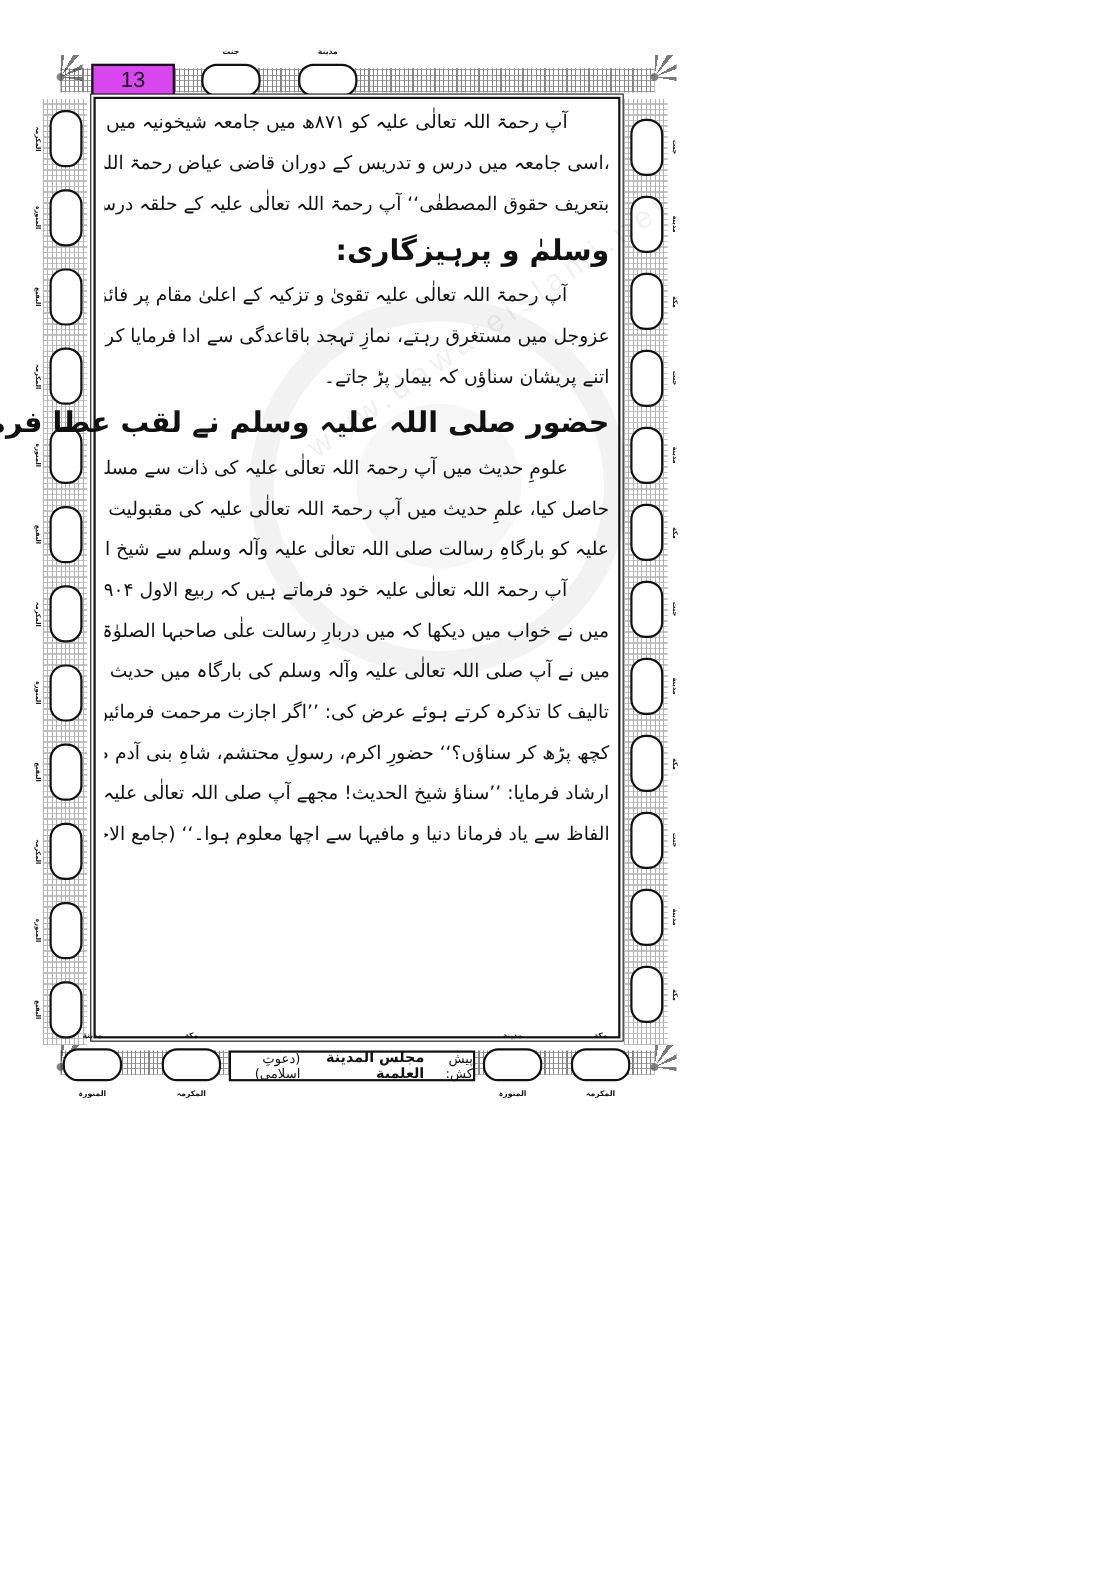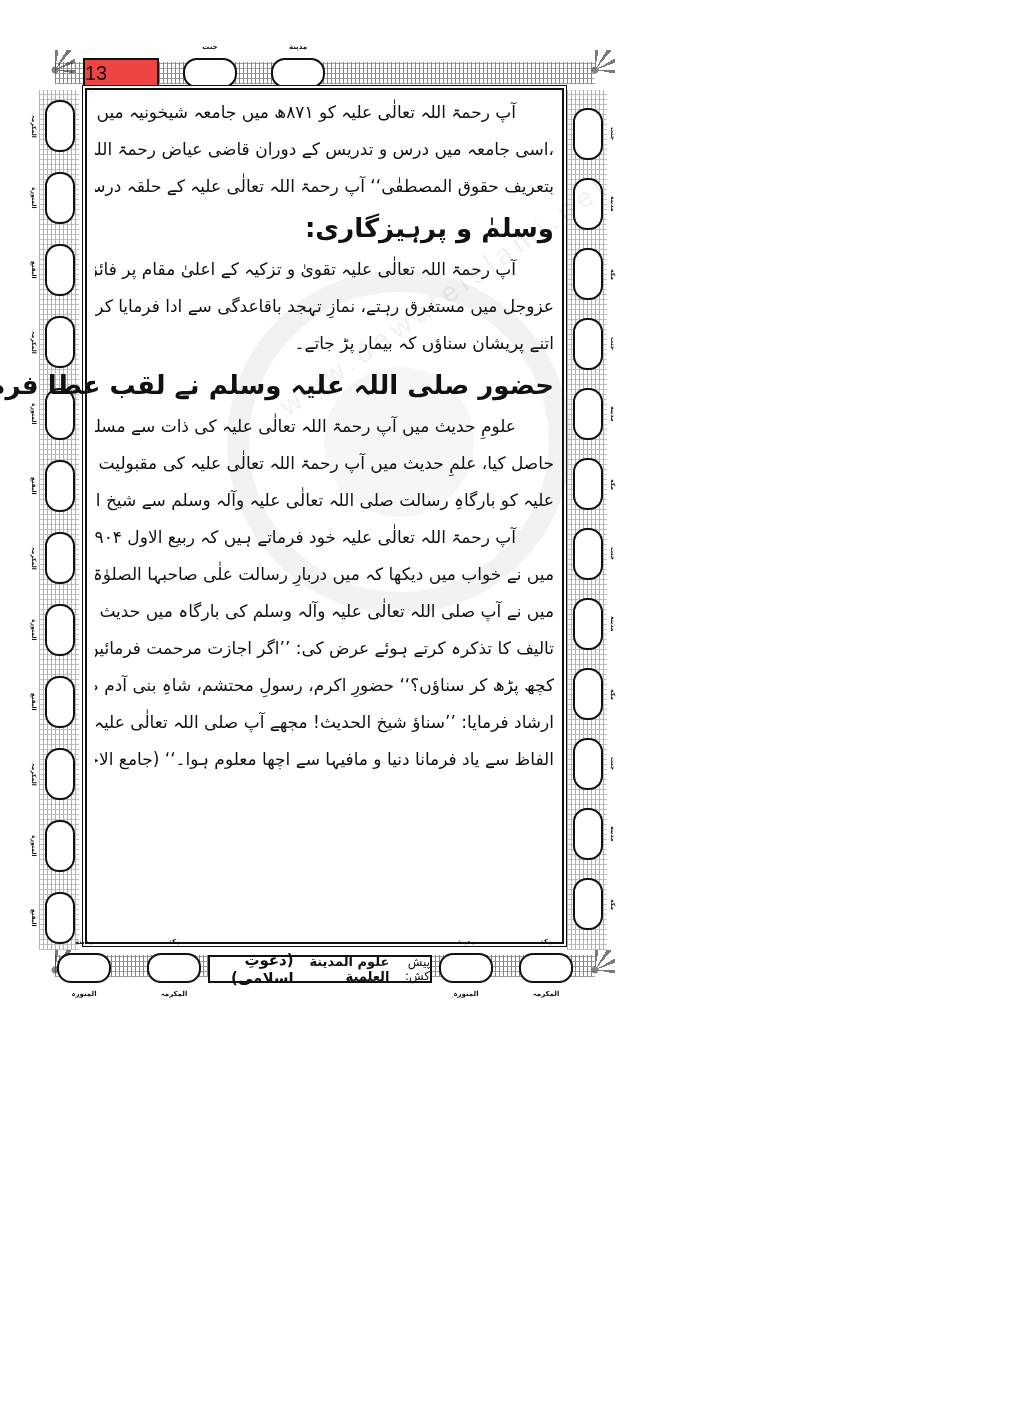--- a/index.html
+++ b/index.html
@@ -17,22 +17,22 @@
   .orn-bottom { left: 20px; top: 905px; width: 540px; height: 22px; }
   .orn-left { left: 4px; top: 40px; width: 40px; height: 860px; opacity: 0.35; }
   .orn-right { left: 532px; top: 40px; width: 40px; height: 860px; opacity: 0.35; }
 
   .corner { position: absolute; width: 40px; height: 40px;
             background: radial-gradient(circle, #333 0 3px, transparent 4px),
                         conic-gradient(#222 0 10deg, transparent 10deg 30deg, #222 30deg 40deg, transparent 40deg 60deg, #222 60deg 70deg, transparent 70deg 90deg, #222 90deg 100deg, transparent 100deg 360deg);
             opacity: 0.6; }
 
   .page-num-box { position: absolute; left: 48px; top: 8px; width: 72px; height: 26px;
-                  border: 2px solid #111; background: #ef4444; display: flex; align-items: center;
-                  justify-content: flex-start; font-family: "Liberation Sans", sans-serif; font-size: 20px; }
+                  border: 2px solid #111; background: #d946ef; display: flex; align-items: center;
+                  justify-content: center; font-family: "Liberation Sans", sans-serif; font-size: 20px; }
   .title-box { position: absolute; left: 330px; top: 2px; width: 200px; height: 32px;
                border: 2px solid #111; background: #fff; display: flex; align-items: center;
                justify-content: center; font-size: 15px; direction: rtl; }
 
   .oval { position: absolute; border: 2px solid #111; border-radius: 14px; background: #fff;
           display: flex; flex-direction: column; align-items: center; justify-content: center;
           font-size: 7px; line-height: 8px; font-weight: bold; direction: rtl; gap: 44px; }
   .oval.h { width: 50px; height: 26px; }
   .oval.v { width: 26px; height: 48px; font-size: 6px; line-height: 7px; writing-mode: vertical-rl; }
 
@@ -52,21 +52,21 @@
           text-align-last: justify; }
   .line.last { text-align-last: right; }
   .line.indent { padding-right: 38px; }
   .heading { font-size: 26px; font-weight: bold; line-height: 46px; height: 46px; text-align: right;
              white-space: nowrap; }
 
   .footer-box { position: absolute; left: 173px; top: 905px; width: 220px; height: 24px;
                 border: 2px solid #111; background: #fff; display: flex; align-items: center;
                 justify-content: center; direction: rtl; font-size: 12px; gap: 4px; }
   .footer-box .org { font-weight: bold; font-size: 13px; }
-  .footer-box .sub { font-size: 15px; font-weight: bold; }
+  .footer-box .sub { font-size: 12px; }
 </style>
 </head>
 <body>
 
 <div class="page">
 
   <div class="orn-strip orn-top"></div>
   <div class="orn-strip orn-bottom"></div>
   <div class="orn-strip orn-left"></div>
   <div class="orn-strip orn-right"></div>
@@ -225,21 +225,21 @@
     <span>مدینة</span>
     <span>المنورہ</span>
   </div>
   <div class="oval h" style="left:112px;top:903px;">
     <span>مکة</span>
     <span>المکرمہ</span>
   </div>
 
   <div class="footer-box">
     <span>پیش کش:</span>
-    <span class="org">علوم المدینة العلمیة</span>
+    <span class="org">مجلس المدینة العلمیة</span>
     <span class="sub">(دعوتِ اسلامی)</span>
   </div>
 
   <div class="oval h" style="left:404px;top:903px;">
     <span>مدینة</span>
     <span>المنورہ</span>
   </div>
   <div class="oval h" style="left:484px;top:903px;">
     <span>مکة</span>
     <span>المکرمہ</span>

